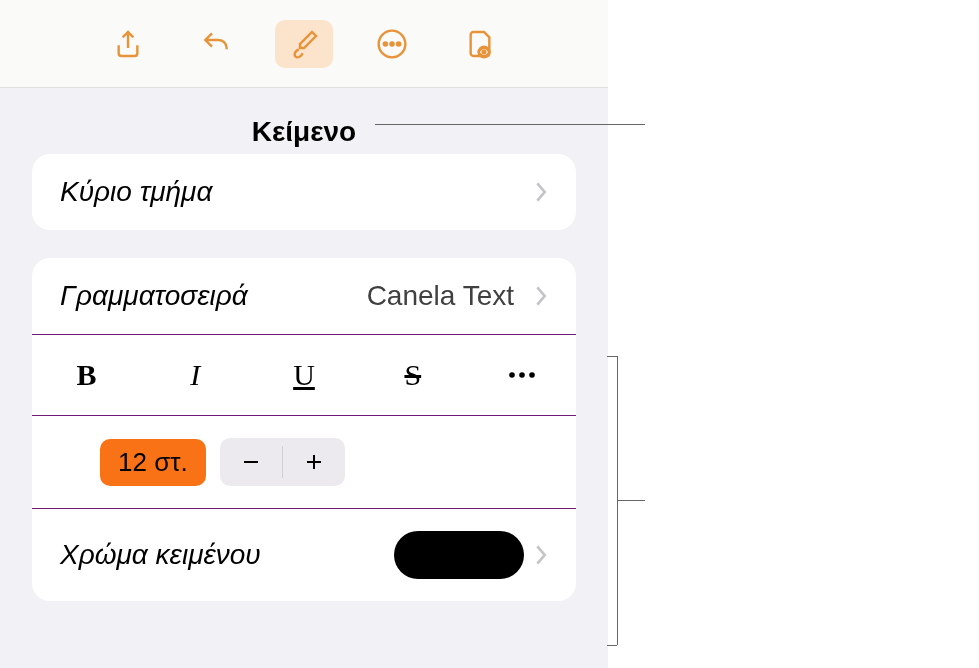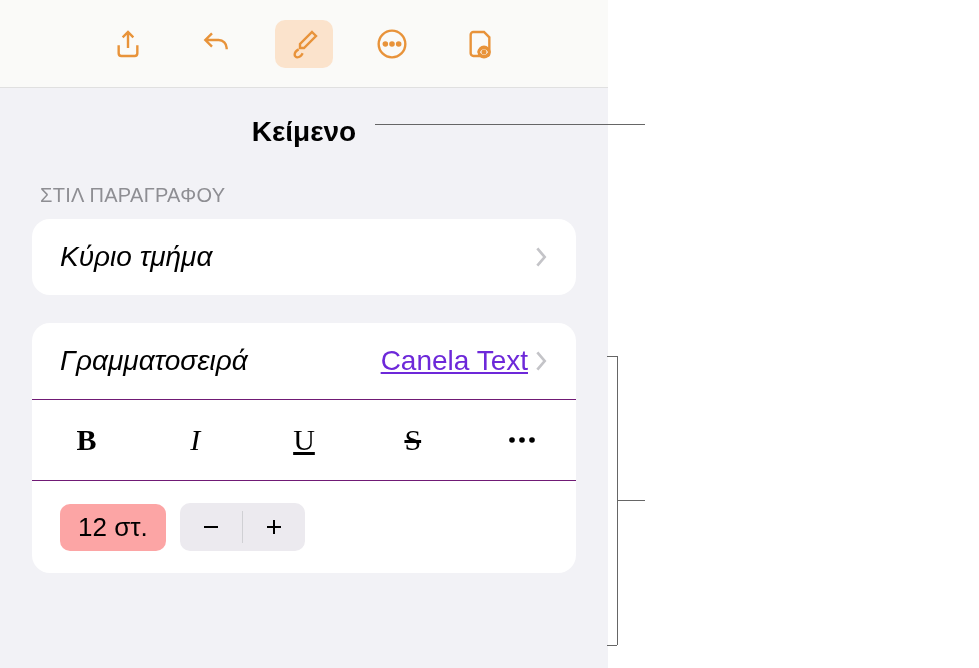--- a/index.html
+++ b/index.html
@@ -14,31 +14,31 @@
     
     .tab-header { display: flex; align-items: flex-start; justify-content: center; padding: 28px 15px 6px; }
     .tab-title { font-size: 28px; font-weight: 600; color: #000; }
     
     .section-label { font-size: 20px; color: #8e8e93; padding: 30px 40px 12px; letter-spacing: 0.3px; }
     
     .card { background: #fff; border-radius: 18px; margin: 0 32px 28px; overflow: hidden; }
     .row { display: flex; align-items: center; padding: 22px 28px; min-height: 76px; border-bottom: 1px solid #701a75; }
     .row:last-child { border-bottom: none; }
     .row-label { font-size: 28px; color: #000; flex: 1; font-style: italic; }
-    .row-value { font-size: 28px; color: #6d28d9; margin-right: 6px; text-decoration: underline; }
+    .row-value { font-size: 28px; color: #404040; margin-right: 20px; }
     .chevron { color: #c4c4c8; flex-shrink: 0; }
     
     .style-row { min-height: 62px; padding: 12px 0; justify-content: space-around; }
     .style-btn { flex: 1; display: flex; align-items: center; justify-content: center; height: 56px; font-size: 30px; color: #000; cursor: pointer; }
     .style-btn.bold { font-weight: 900; font-family: Georgia, serif; }
     .style-btn.italic { font-style: italic; font-family: Georgia, serif; }
     .style-btn.underline { text-decoration: underline; font-family: Georgia, serif; }
     .style-btn.strike { text-decoration: line-through; font-family: Georgia, serif; }
     
-    .size-value { background: #fca5a5; border-radius: 10px; padding: 8px 18px; font-size: 26px; color: #000; margin-right: 14px; }
+    .size-value { background: #f97316; border-radius: 10px; padding: 8px 18px; font-size: 26px; color: #000; margin-right: 14px; margin-left: 40px; }
     .stepper { display: flex; background: #eceaef; border-radius: 10px; overflow: hidden; }
     .stepper-btn { width: 62px; height: 48px; display: flex; align-items: center; justify-content: center; cursor: pointer; }
     .stepper-divider { width: 1px; background: #d0d0d4; margin: 8px 0; }
     
     .color-swatch { width: 130px; height: 48px; background: #000; border-radius: 24px; margin-right: 10px; }
     
     .callout-line { position: absolute; background: #666; }
     .callout-line.h1 { top: 124px; left: 375px; width: 270px; height: 1px; }
     .callout-line.v2  { top: 356px; left: 617px; width: 1px; height: 289px; }
     .callout-line.h2t { top: 356px; left: 607px; width: 10px; height: 1px; }
@@ -81,21 +81,20 @@
           <path d="M11 18c1-2 3-3 4-3s3 1 4 3c-1 2-3 3-4 3s-3-1-4-3z"></path>
           <circle cx="15" cy="18" r="1" fill="currentColor"></circle>
         </svg>
     </div>
   </div>
 
   <div class="tab-header">
     <span class="tab-title">Κείμενο</span>
   </div>
 
-  <div class="section-label">ΣΤΙΛ ΠΑΡΑΓΡΑΦΟΥ</div>
 
   <div class="card">
     <div class="row">
       <span class="row-label">Κύριο τμήμα</span>
       <svg class="chevron" width="14" height="22" viewBox="0 0 10 18" fill="none" stroke="currentColor" stroke-width="2.2">
           <path d="M2 2l6 7-6 7"></path>
         </svg>
     </div>
   </div>
 
@@ -133,20 +132,27 @@
         <div class="stepper-divider"></div>
         <div class="stepper-btn">
           <svg width="20" height="20" viewBox="0 0 20 20" stroke="#000" stroke-width="2">
               <line x1="3" y1="10" x2="17" y2="10"></line>
               <line x1="10" y1="3" x2="10" y2="17"></line>
             </svg>
         </div>
       </div>
     </div>
 
+    <div class="row">
+      <span class="row-label">Χρώμα κειμένου</span>
+      <div class="color-swatch"></div>
+      <svg class="chevron" width="14" height="22" viewBox="0 0 10 18" fill="none" stroke="currentColor" stroke-width="2.2">
+          <path d="M2 2l6 7-6 7"></path>
+        </svg>
+    </div>
   </div>
 
 </div>
 
 <div class="callout-line h1"></div>
 <div class="callout-line v2"></div>
 <div class="callout-line h2t"></div>
 <div class="callout-line h2b"></div>
 <div class="callout-line h2m"></div>
 

